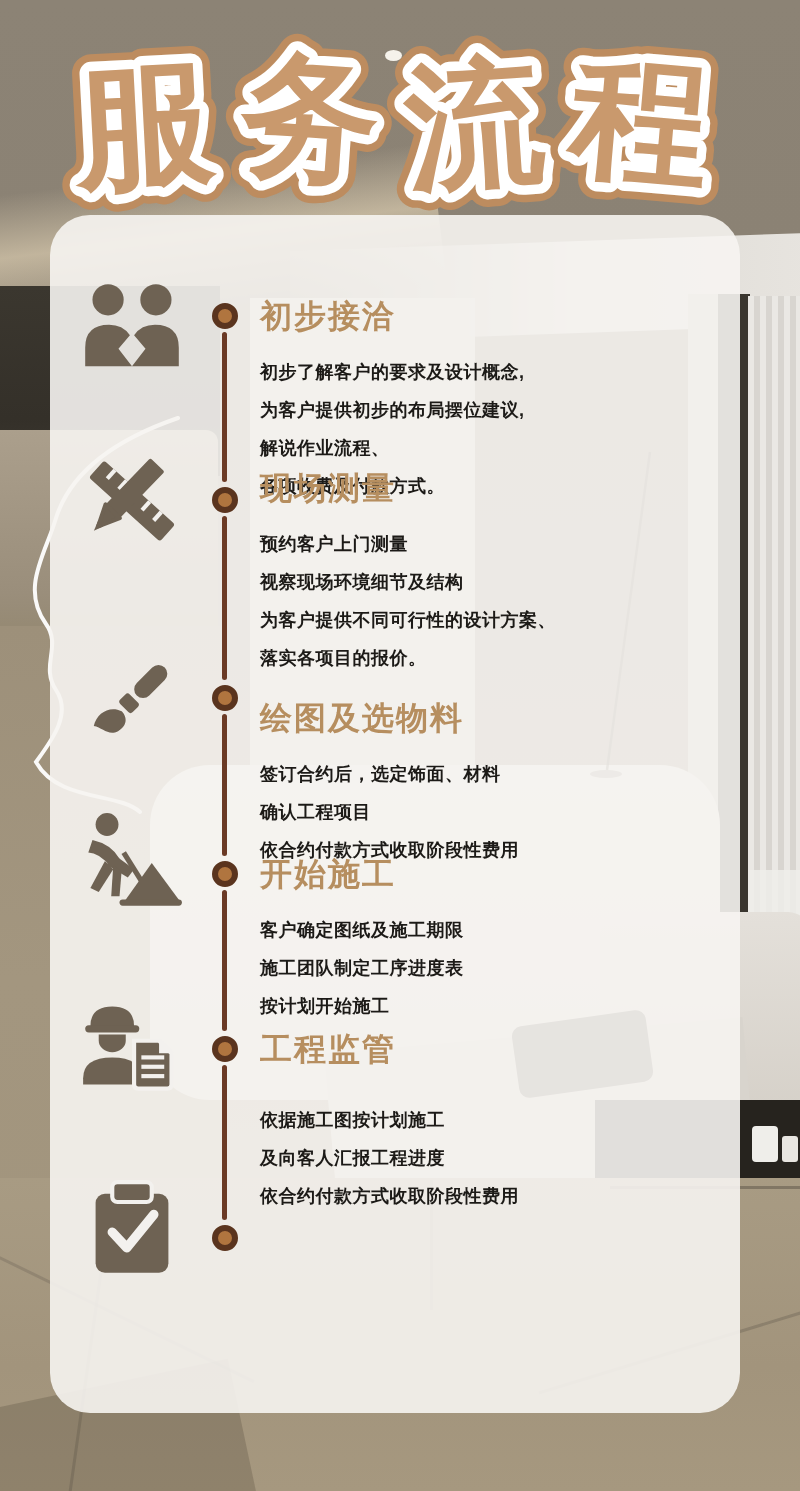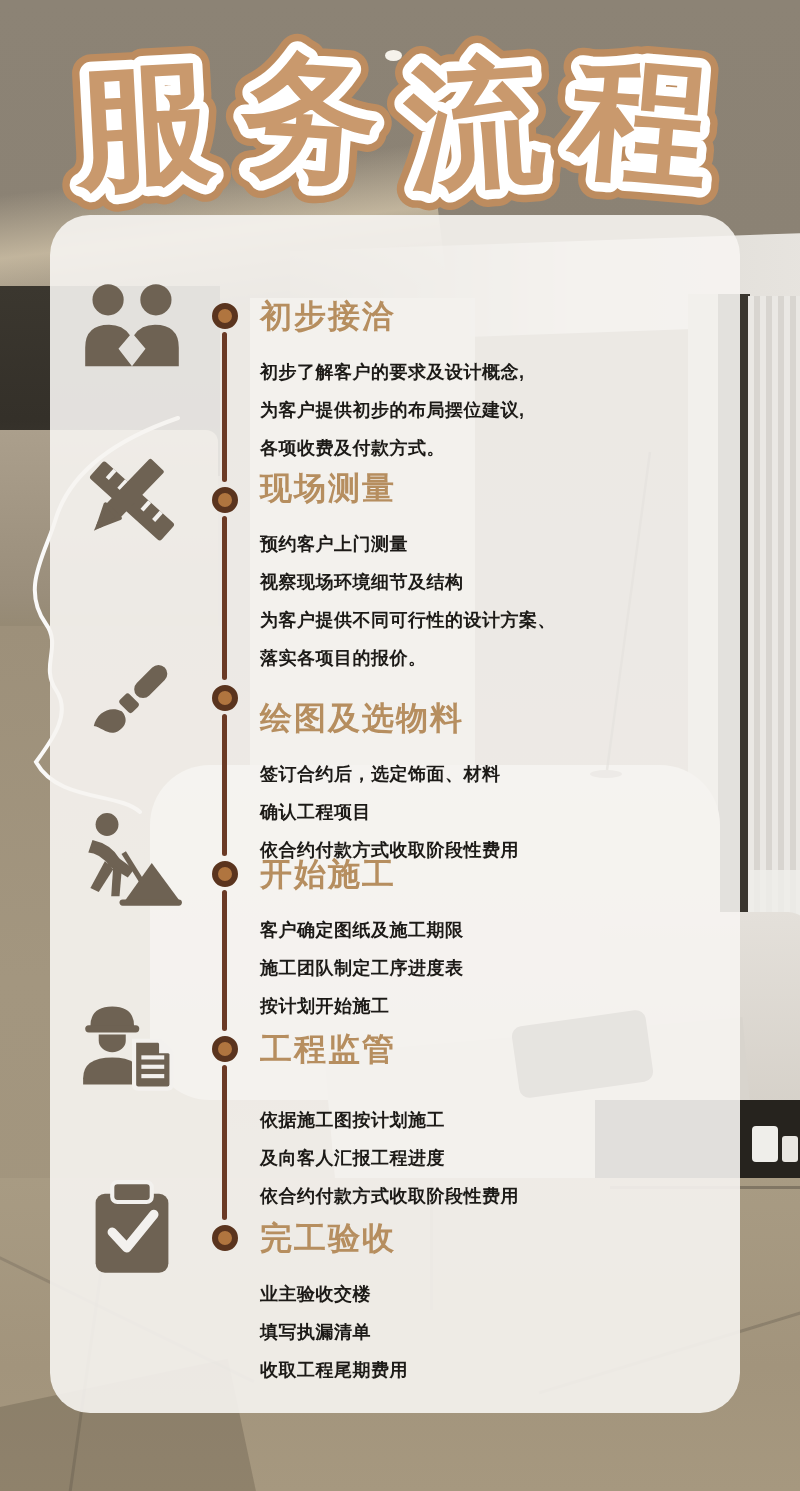--- a/index.html
+++ b/index.html
@@ -229,20 +229,21 @@
         <rect class="ic" x="31" y="5" width="38" height="19" rx="5" stroke="#f3f1ee" stroke-width="4"></rect>
         <polyline points="31,53 45,68 71,36" fill="none" stroke="#f3f1ee" stroke-width="9" stroke-linecap="round" stroke-linejoin="round"></polyline>
       </svg>
     </div>
 
     <section class="step" style="top:79px">
       <h3>初步接洽</h3>
       <div class="body">
         <div class="line">初步了解客户的要求及设计概念,</div>
         <div class="line">为客户提供初步的布局摆位建议,</div>
+        <div class="line">解说作业流程、</div>
         <div class="line">各项收费及付款方式。</div>
       </div>
     </section>
 
     <section class="step" style="top:251px">
       <h3>现场测量</h3>
       <div class="body">
         <div class="line">预约客户上门测量</div>
         <div class="line">视察现场环境细节及结构</div>
         <div class="line">为客户提供不同可行性的设计方案、</div>
@@ -270,23 +271,15 @@
 
     <section class="step gap-lg" style="top:812px">
       <h3>工程监管</h3>
       <div class="body">
         <div class="line">依据施工图按计划施工</div>
         <div class="line">及向客人汇报工程进度</div>
         <div class="line">依合约付款方式收取阶段性费用</div>
       </div>
     </section>
 
-    <section class="step" style="top:1001px">
-      <h3>完工验收</h3>
-      <div class="body">
-        <div class="line">业主验收交楼</div>
-        <div class="line">填写执漏清单</div>
-        <div class="line">收取工程尾期费用</div>
-      </div>
-    </section>
 
   </main>
 </div>
 
 </body></html>

